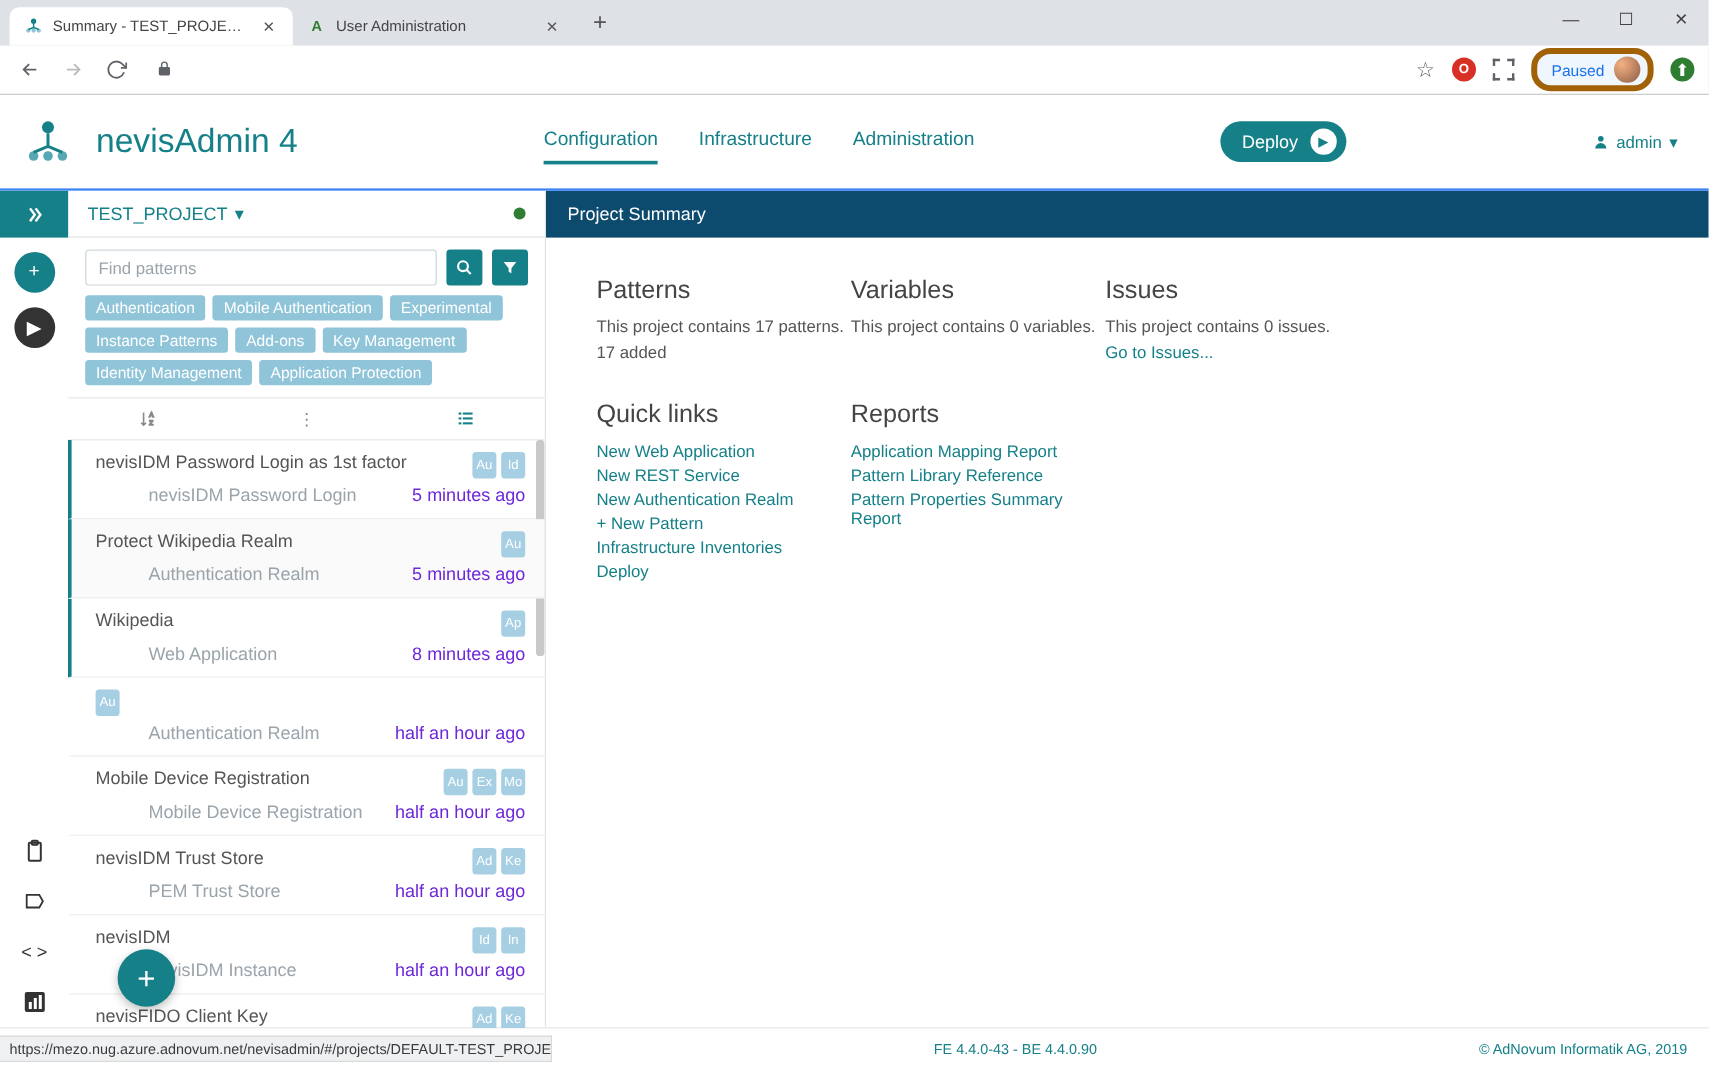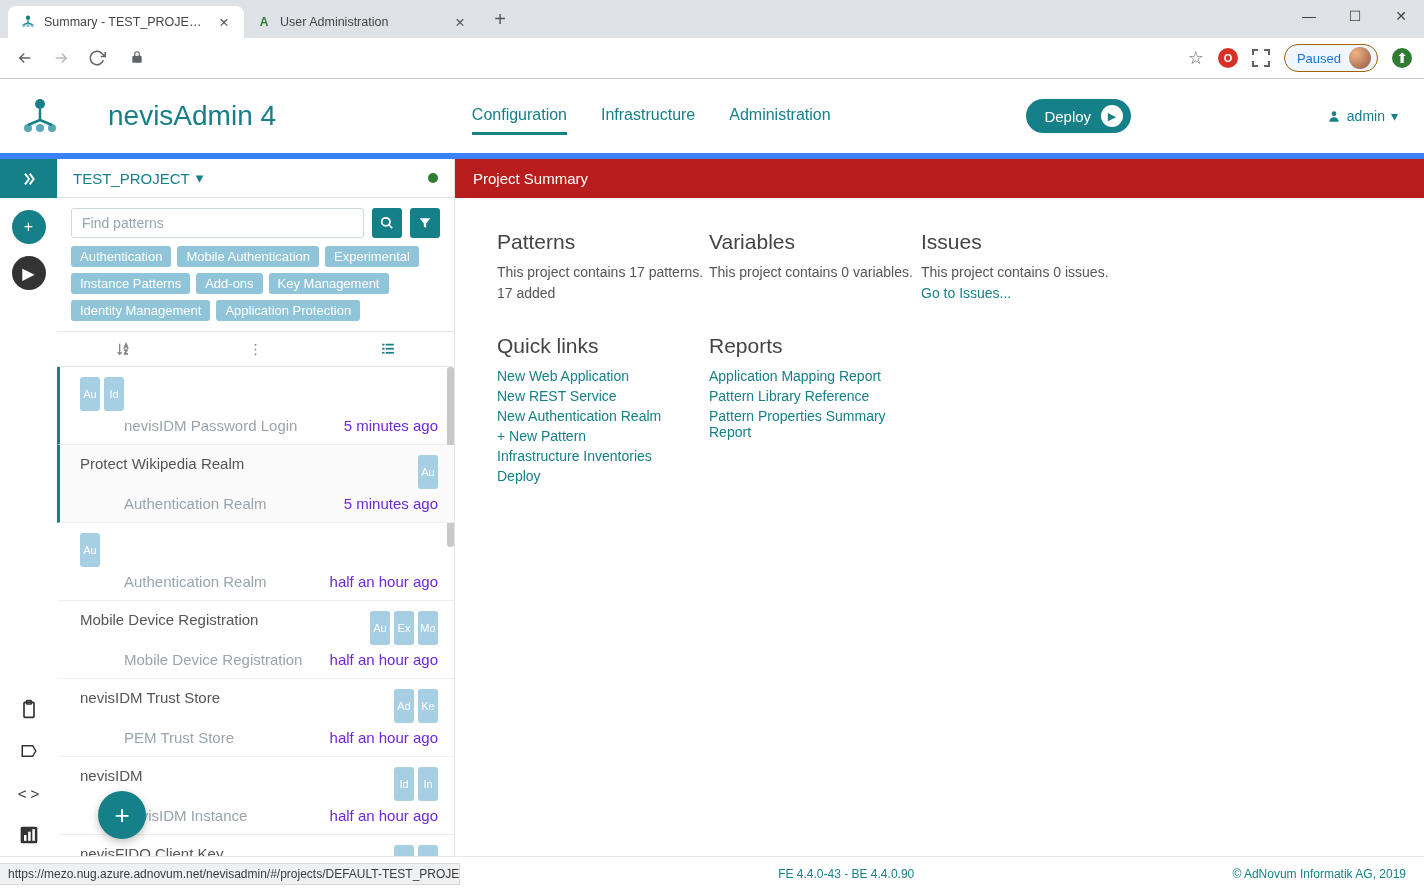--- a/index.html
+++ b/index.html
@@ -21,26 +21,26 @@
   .addr-bar .nav-btn { width:26px; height:26px; display:flex; align-items:center; justify-content:center; color:#5f6368; }
   .addr-bar .nav-btn.disabled { color:#bbb; }
   .url-box { flex:1; display:flex; align-items:center; gap:8px; height:30px; padding:0 10px; }
   .url-box .lock { color:#5f6368; }
   .url-box .url { color:#202124; font-size:14px; }
   .url-box .url .host { color:#202124; }
   .url-box .url .path { color:#5f6368; }
   .addr-right { display:flex; align-items:center; gap:14px; }
   .star { color:#5f6368; font-size:18px; }
   .ext-icon { width:20px; height:20px; border-radius:50%; display:inline-flex; align-items:center; justify-content:center; }
-  .paused-chip { display:flex; align-items:center; gap:8px; border:1px solid #a16207; border-radius:16px; padding:2px 6px 2px 12px; font-size:13px; color:#1a73e8; background:#f0f6fe; }
+  .paused-chip { display:flex; align-items:center; gap:8px; border:5px solid #a16207; border-radius:16px; padding:2px 6px 2px 12px; font-size:13px; color:#1a73e8; background:#f0f6fe; }
   .paused-chip .avatar { width:22px; height:22px; border-radius:50%; background: radial-gradient(circle at 30% 30%, #f4b183, #8a5a44); }
 
   
   .app { position:relative; height: calc(100% - 78px); }
-  .app-header { height:80px; display:flex; align-items:center; padding:0 26px 0 20px; border-bottom:6px solid #3b82f6;gap:28px; }
+  .app-header { height:80px; display:flex; align-items:center; padding:0 26px 0 20px; border-bottom:2px solid #3b82f6; }
   .logo { display:flex; align-items:flex-end; gap:6px; margin-right:20px; }
   .logo svg { width:40px; height:40px; }
   .app-title { font-size:28px; font-weight:400; color:#168089; }
   .top-nav { display:flex; gap:34px; margin-left:auto; margin-right:auto; }
   .top-nav-item { color:#168089; font-size:16px; padding:8px 0; cursor:pointer; }
   .top-nav-item.active { border-bottom:3px solid #168089; font-weight:500; }
   .deploy-btn { display:flex; align-items:center; gap:10px; background:#168089; color:#fff; border-radius:20px; padding:6px 8px 6px 18px; font-size:15px; cursor:pointer; }
   .deploy-btn .circle { width:22px; height:22px; border-radius:50%; background:#fff; color:#168089; display:flex; align-items:center; justify-content:center; font-size:11px; }
   .user-menu { margin-left:auto; color:#168089; display:flex; align-items:center; gap:6px; cursor:pointer;text-align:center; }
 
@@ -70,32 +70,32 @@
   .sort-row { height:36px; border-top:1px solid #e6e6e6; border-bottom:1px solid #e6e6e6; display:flex; align-items:center; }
   .sort-cell { flex:1; display:flex; justify-content:center; color:#888; }
 
   .pattern-list { flex:1; overflow-y:auto; position:relative; }
   .pattern-item { padding:10px 16px 10px 20px; border-bottom:1px solid #eee; cursor:pointer; border-left:3px solid transparent; }
   .pattern-item.hover { background:#fafafa; }
   .pattern-item.sel { border-left-color:#168089; }
   .p-title-row { display:flex; align-items:flex-start; }
   .p-title { color:#555; font-size:15px; flex:1; }
   .p-badges { display:flex; gap:4px; }
-  .p-badge { background:#a7cfe4; color:#fff; font-size:11px; width:20px; height:34px; border-radius:3px; display:flex; align-items:center; justify-content:center; }
+  .p-badge { background:#a7cfe4; color:#fff; font-size:11px; width:20px; height:22px; border-radius:3px; display:flex; align-items:center; justify-content:center; }
   .p-sub-row { display:flex; margin-top:6px; font-size:15px; color:#9aa4ab;margin-left:44px; }
   .p-sub { flex:1; }
   .p-time { color:#6d28d9; }
 
   .fab { position:absolute; left:98px; bottom:52px; width:48px; height:48px; border-radius:50%; background:#168089; color:#fff; font-size:26px; display:flex; align-items:center; justify-content:center; box-shadow:0 3px 8px rgba(0,0,0,.25); cursor:pointer; z-index:5; }
 
   .scroll-thumb { position:absolute; right:0; top:0; width:7px; height:180px; background:#c9c9c9; border-radius:3px; }
 
   
   .main { flex:1; display:flex; flex-direction:column; overflow:auto; }
-  .main-header { height:39px; background:#b91c1c; color:#fff; display:flex; align-items:center; padding:16px 18px; font-size:15px; font-weight:500; }
+  .main-header { height:39px; background:#0c4a6e; color:#fff; display:flex; align-items:center; padding:16px 18px; font-size:15px; font-weight:500; }
   .summary { padding:32px 42px; display:grid; grid-template-columns: 210px 210px 260px; column-gap:2px; row-gap:30px; }
   .col { }
   .section-title { font-size:21px; color:#444; font-weight:400; margin-bottom:8px; }
   .section-text { font-size:14px; color:#555; line-height:1.5; }
   .link { color:#168089; cursor:pointer; }
   .link-block .link { display:block; padding:2px 0; }
 
   
   .status-bar { position:absolute; bottom:0; left:0; right:0; height:35px; border-top:1px solid #e6e6e6; display:flex; align-items:center; font-size:12px; color:#168089; background:#fff; }
   .status-url { flex:0 0 auto; max-width:460px; background:#eef0f2; color:#3b3b3b; height:22px; padding:0 8px; display:flex; align-items:center; margin-left:0; border:1px solid #d9d9d9; border-left:none; overflow:hidden; text-overflow:ellipsis; white-space:nowrap; }
@@ -284,20 +284,21 @@
               <rect x="2" y="17" width="4" height="3"></rect>
               <rect x="8" y="17" width="14" height="3"></rect>
             </svg>
         </div>
       </div>
       <div class="pattern-list">
         <div class="scroll-thumb"></div>
 
         <div class="pattern-item sel">
           <div class="p-title-row">
+              <div class="p-title">nevisIDM Password Login as 1st factor</div>
             <div class="p-badges">
                 <span class="p-badge">Au</span>
                 <span class="p-badge">Id</span>
               </div>
             </div>
           <div class="p-sub-row">
               <div class="p-sub">nevisIDM Password Login</div>
               <div class="p-time">5 minutes ago</div>
             </div>
         </div>
@@ -308,20 +309,32 @@
             <div class="p-badges">
                 <span class="p-badge">Au</span>
               </div>
             </div>
           <div class="p-sub-row">
               <div class="p-sub">Authentication Realm</div>
               <div class="p-time">5 minutes ago</div>
             </div>
         </div>
 
+        <div class="pattern-item sel">
+          <div class="p-title-row">
+              <div class="p-title">Wikipedia</div>
+            <div class="p-badges">
+                <span class="p-badge">Ap</span>
+              </div>
+            </div>
+          <div class="p-sub-row">
+              <div class="p-sub">Web Application</div>
+              <div class="p-time">8 minutes ago</div>
+            </div>
+        </div>
 
         <div class="pattern-item">
           <div class="p-title-row">
             <div class="p-badges">
                 <span class="p-badge">Au</span>
               </div>
             </div>
           <div class="p-sub-row">
               <div class="p-sub">Authentication Realm</div>
               <div class="p-time">half an hour ago</div>

